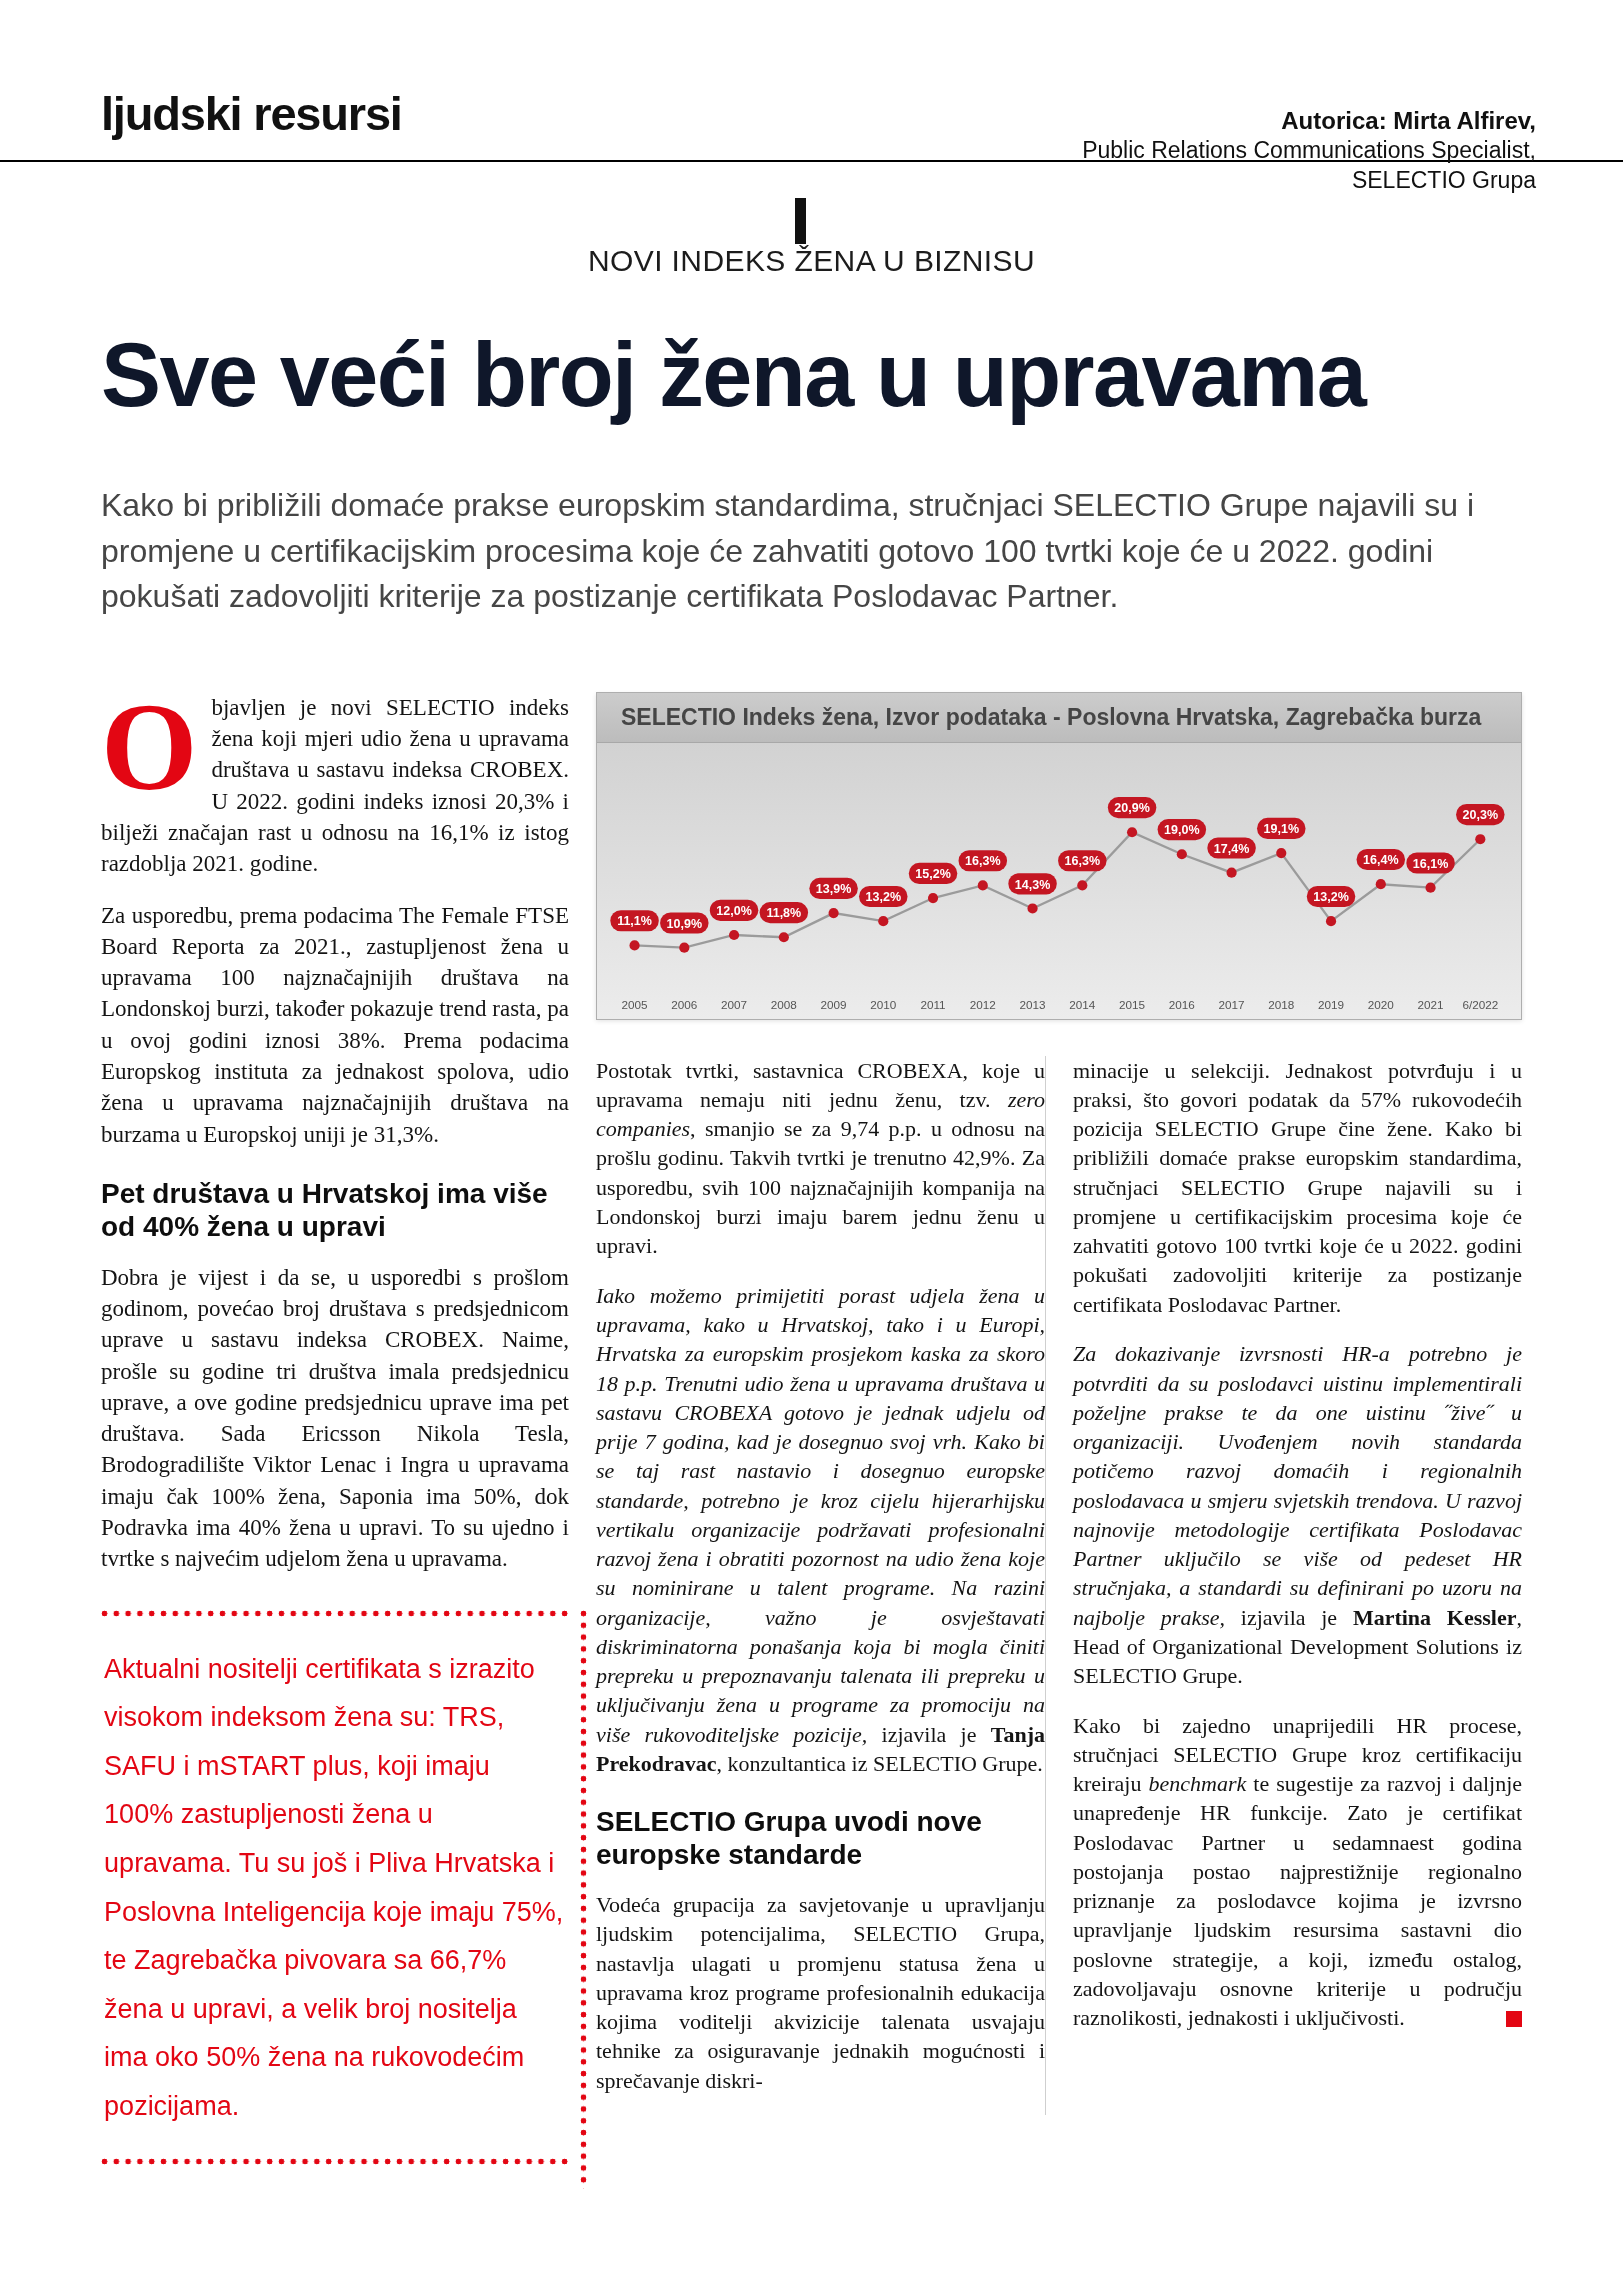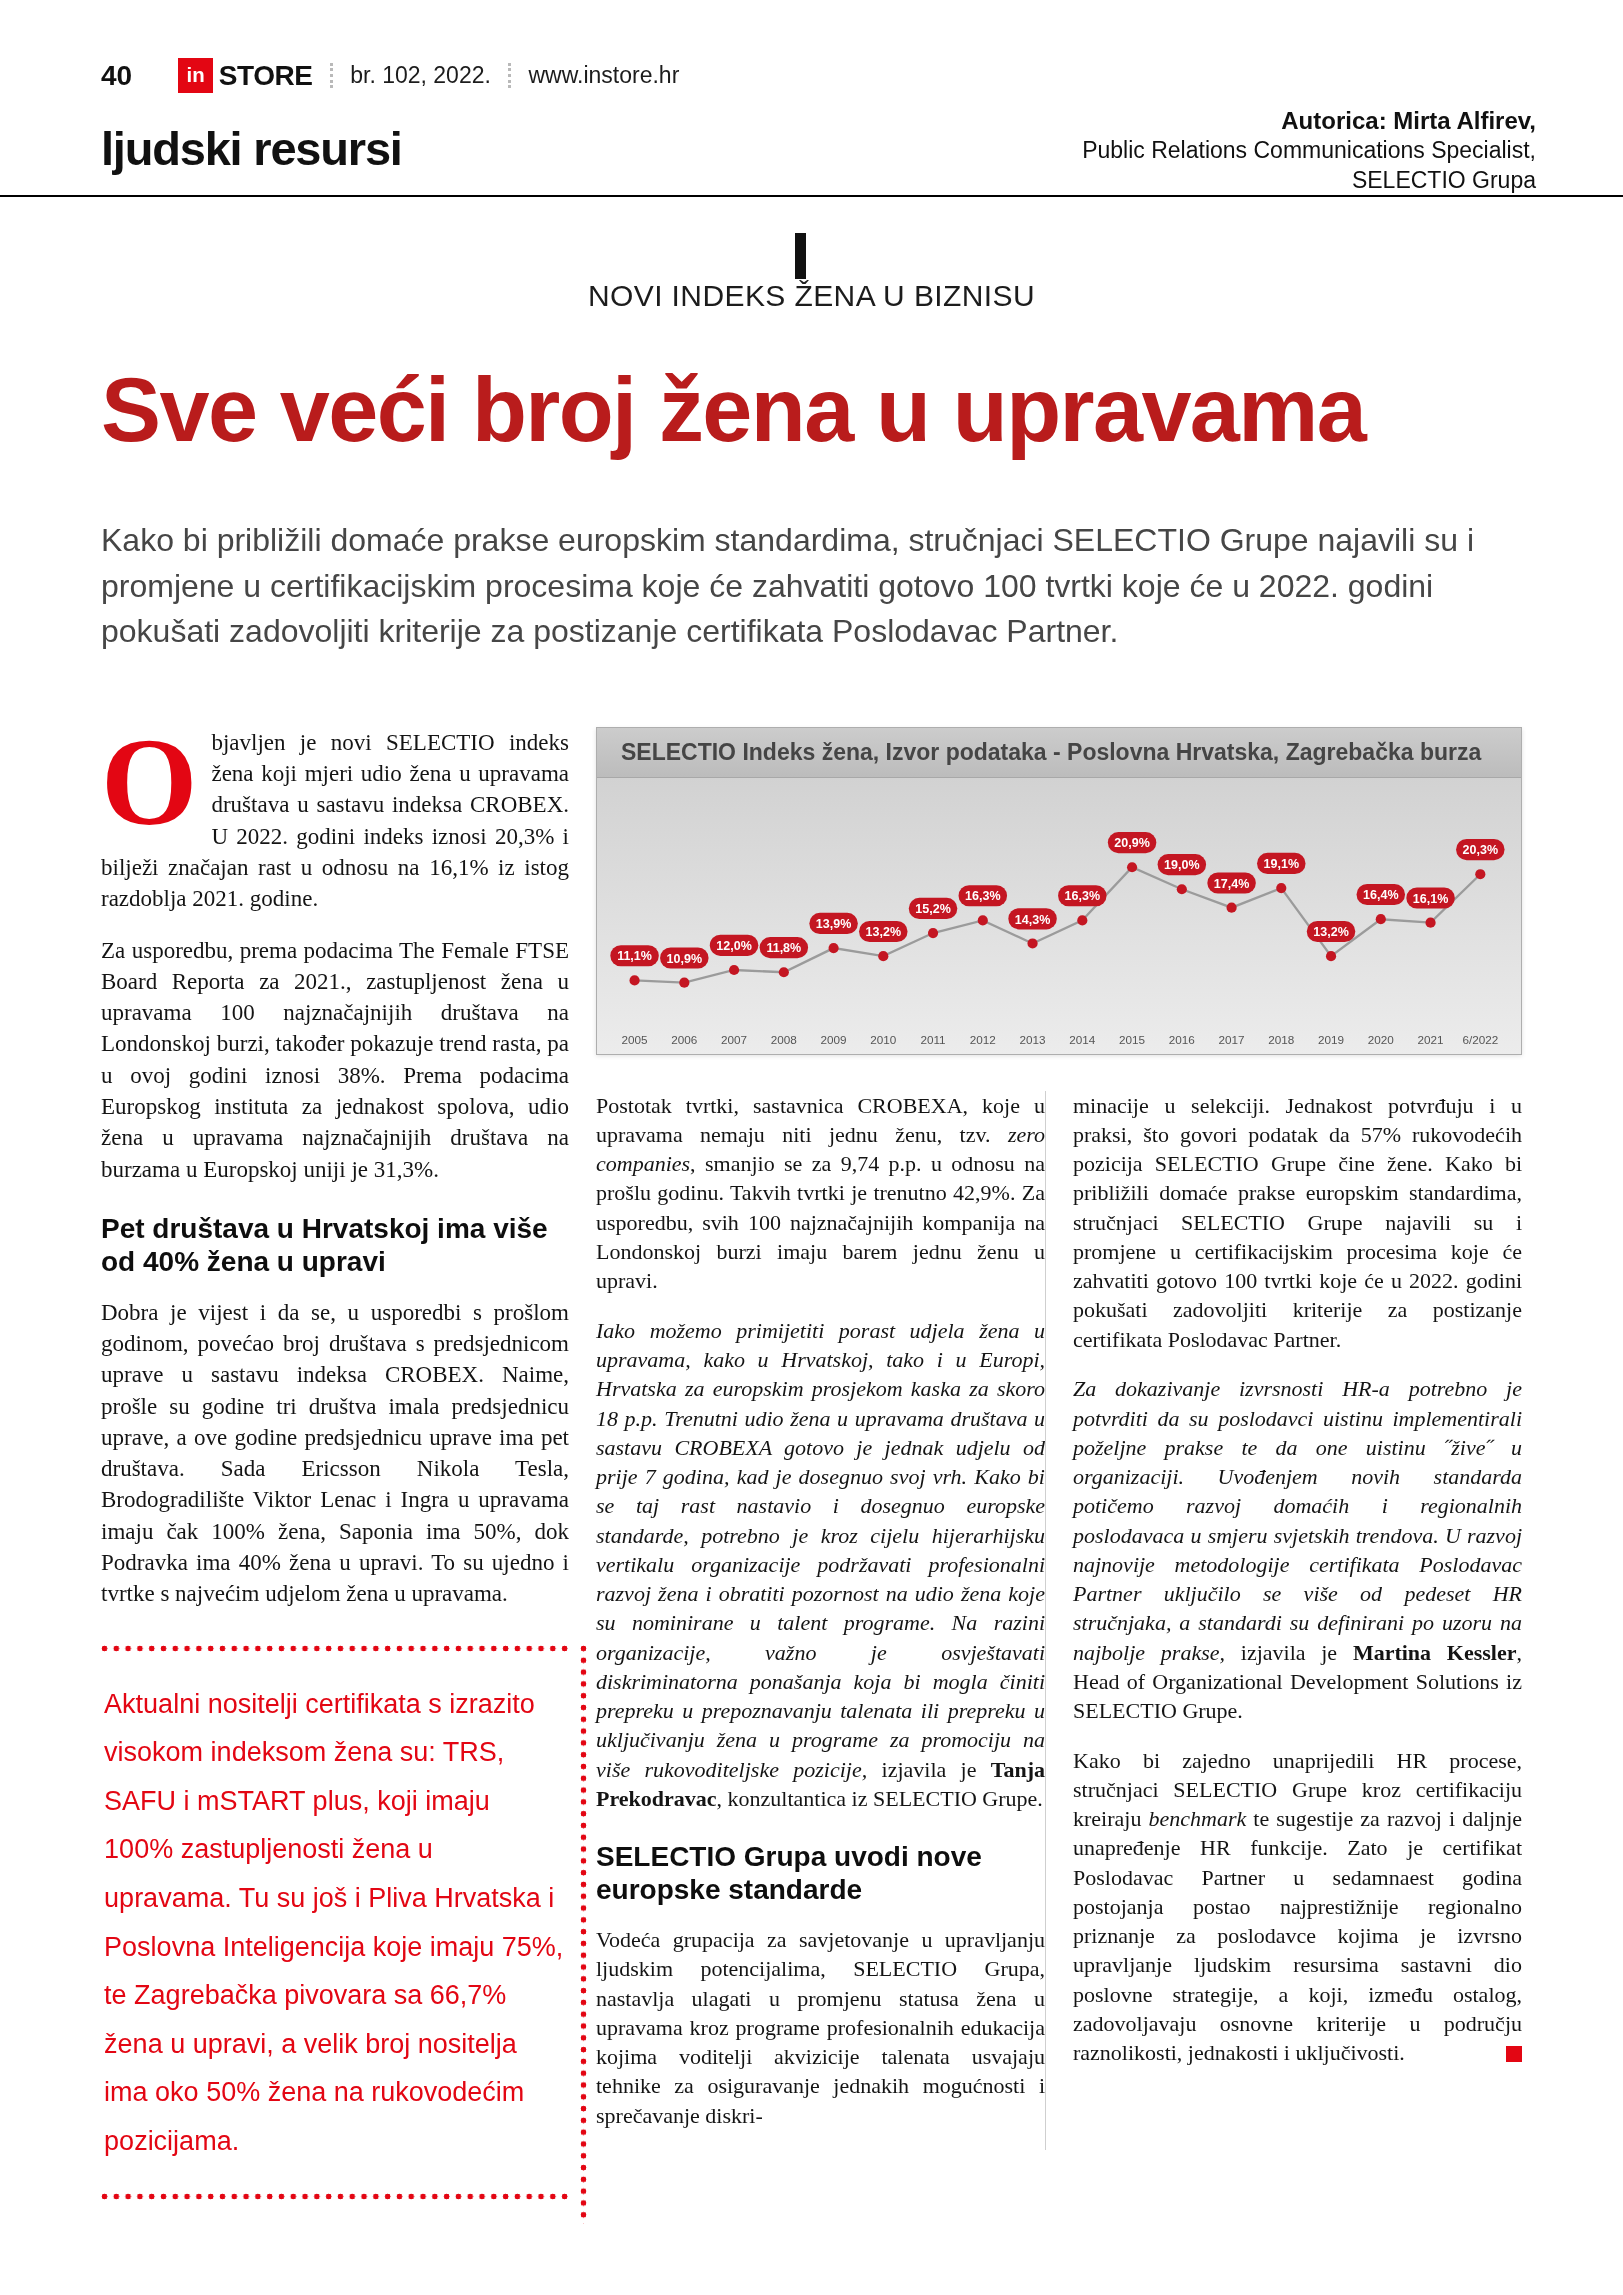--- a/index.html
+++ b/index.html
@@ -21,21 +21,21 @@
   .issue,.website { font-size:23px; color:#1c1c1c; }
   .author { position:absolute; top:105px; right:87px; text-align:right; font-size:23px; line-height:1.3; color:#111; }
   .author-name { font-weight:bold; font-size:24px; }
   .section-title { font-size:47px; font-weight:800; letter-spacing:-1.2px; margin:28px 0 0; }
   .rule { height:2.4px; background:#000; margin:19px -101px 0; }
   
   .kicker { display:flex; align-items:center; margin-top:36px;flex-direction:column; }
   .kicker-bar { width:10.2px; height:46px; background:#111; margin-right:22px; }
   .kicker-text { font-size:30px; letter-spacing:0.4px; color:#1c1c1c; }
   .headline { font-size:90px; font-weight:800; letter-spacing:-1.6px; line-height:1;
-              margin:52px 0 0; white-space:nowrap; color:#b91c1c; }
+              margin:52px 0 0; white-space:nowrap; color:#0f172a; }
   .lead { margin:63px 0 0; font-size:32px; line-height:1.42; color:#464646; }
   
   .body-grid { display:flex; margin-top:72px; align-items:flex-start; }
   .col-left { width:468px; flex:none; margin-right:27px; }
   .right-area { flex:1; min-width:0; }
   .para { font-family:"Liberation Serif",serif; font-size:23px; line-height:1.36;
           text-align:justify; color:#141414; margin:0 0 20.4px; }
   .para em { font-style:italic; }
   .para strong { font-weight:bold; font-style:normal; }
   .subhead { font-family:"Liberation Sans",sans-serif; font-size:28px; font-weight:bold;
@@ -66,31 +66,20 @@
   .col-mid { flex:1; min-width:0; }
   .col-right { flex:1; min-width:0; padding-left:27px; border-left:1.6px solid #cfcfcf; }
   .end-mark { display:inline-block; width:15.7px; height:15.7px; background:var(--red);
               float:right; margin-top:7.9px; }
 </style>
 </head>
 <body>
 
 <div class="page">
 
-  <div class="topbar">
-    <span class="pagenum">40</span>
-    <span class="logo">
-      <span class="logo-in">in</span>
-      <span class="logo-store">STORE</span>
-    </span>
-    <span class="sep"></span>
-    <span class="issue">br. 102, 2022.</span>
-    <span class="sep"></span>
-    <span class="website">www.instore.hr</span>
-  </div>
 
   <div class="author">
     <div class="author-name">Autorica: Mirta Alfirev,</div>
     <div>Public Relations Communications Specialist,</div>
     <div>SELECTIO Grupa</div>
   </div>
 
   <h1 class="section-title">ljudski resursi</h1>
   <div class="rule"></div>
 

